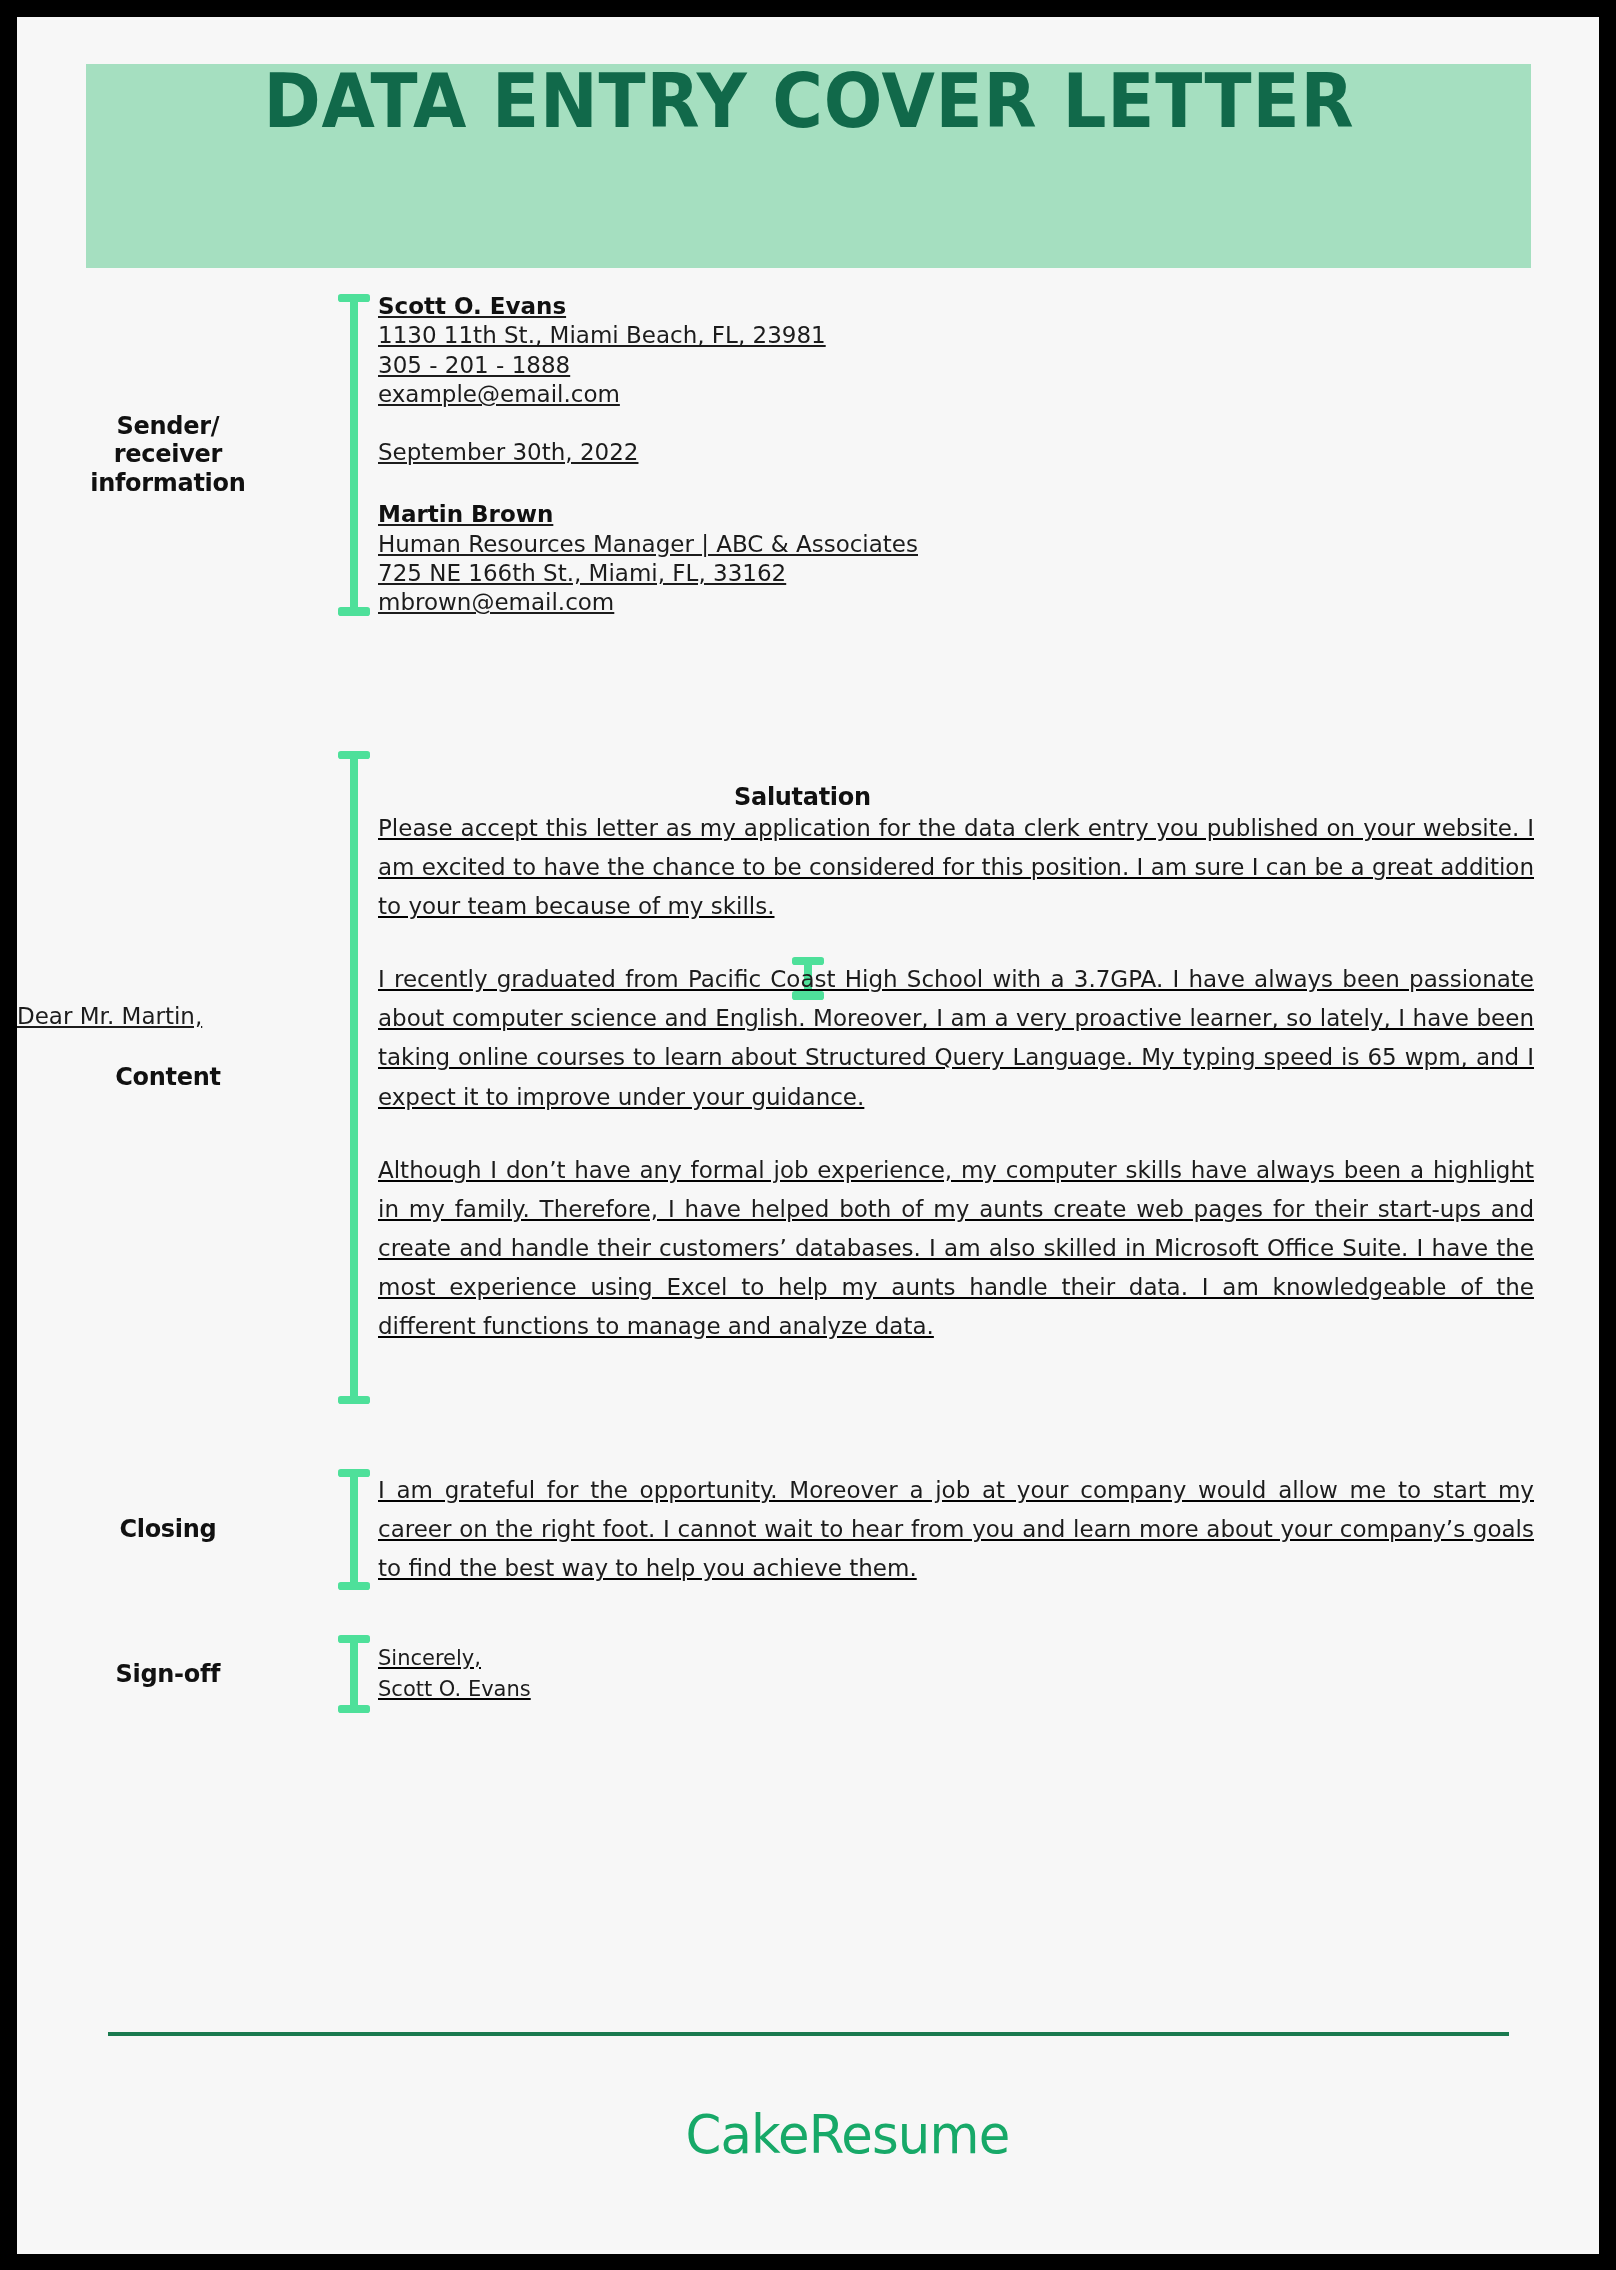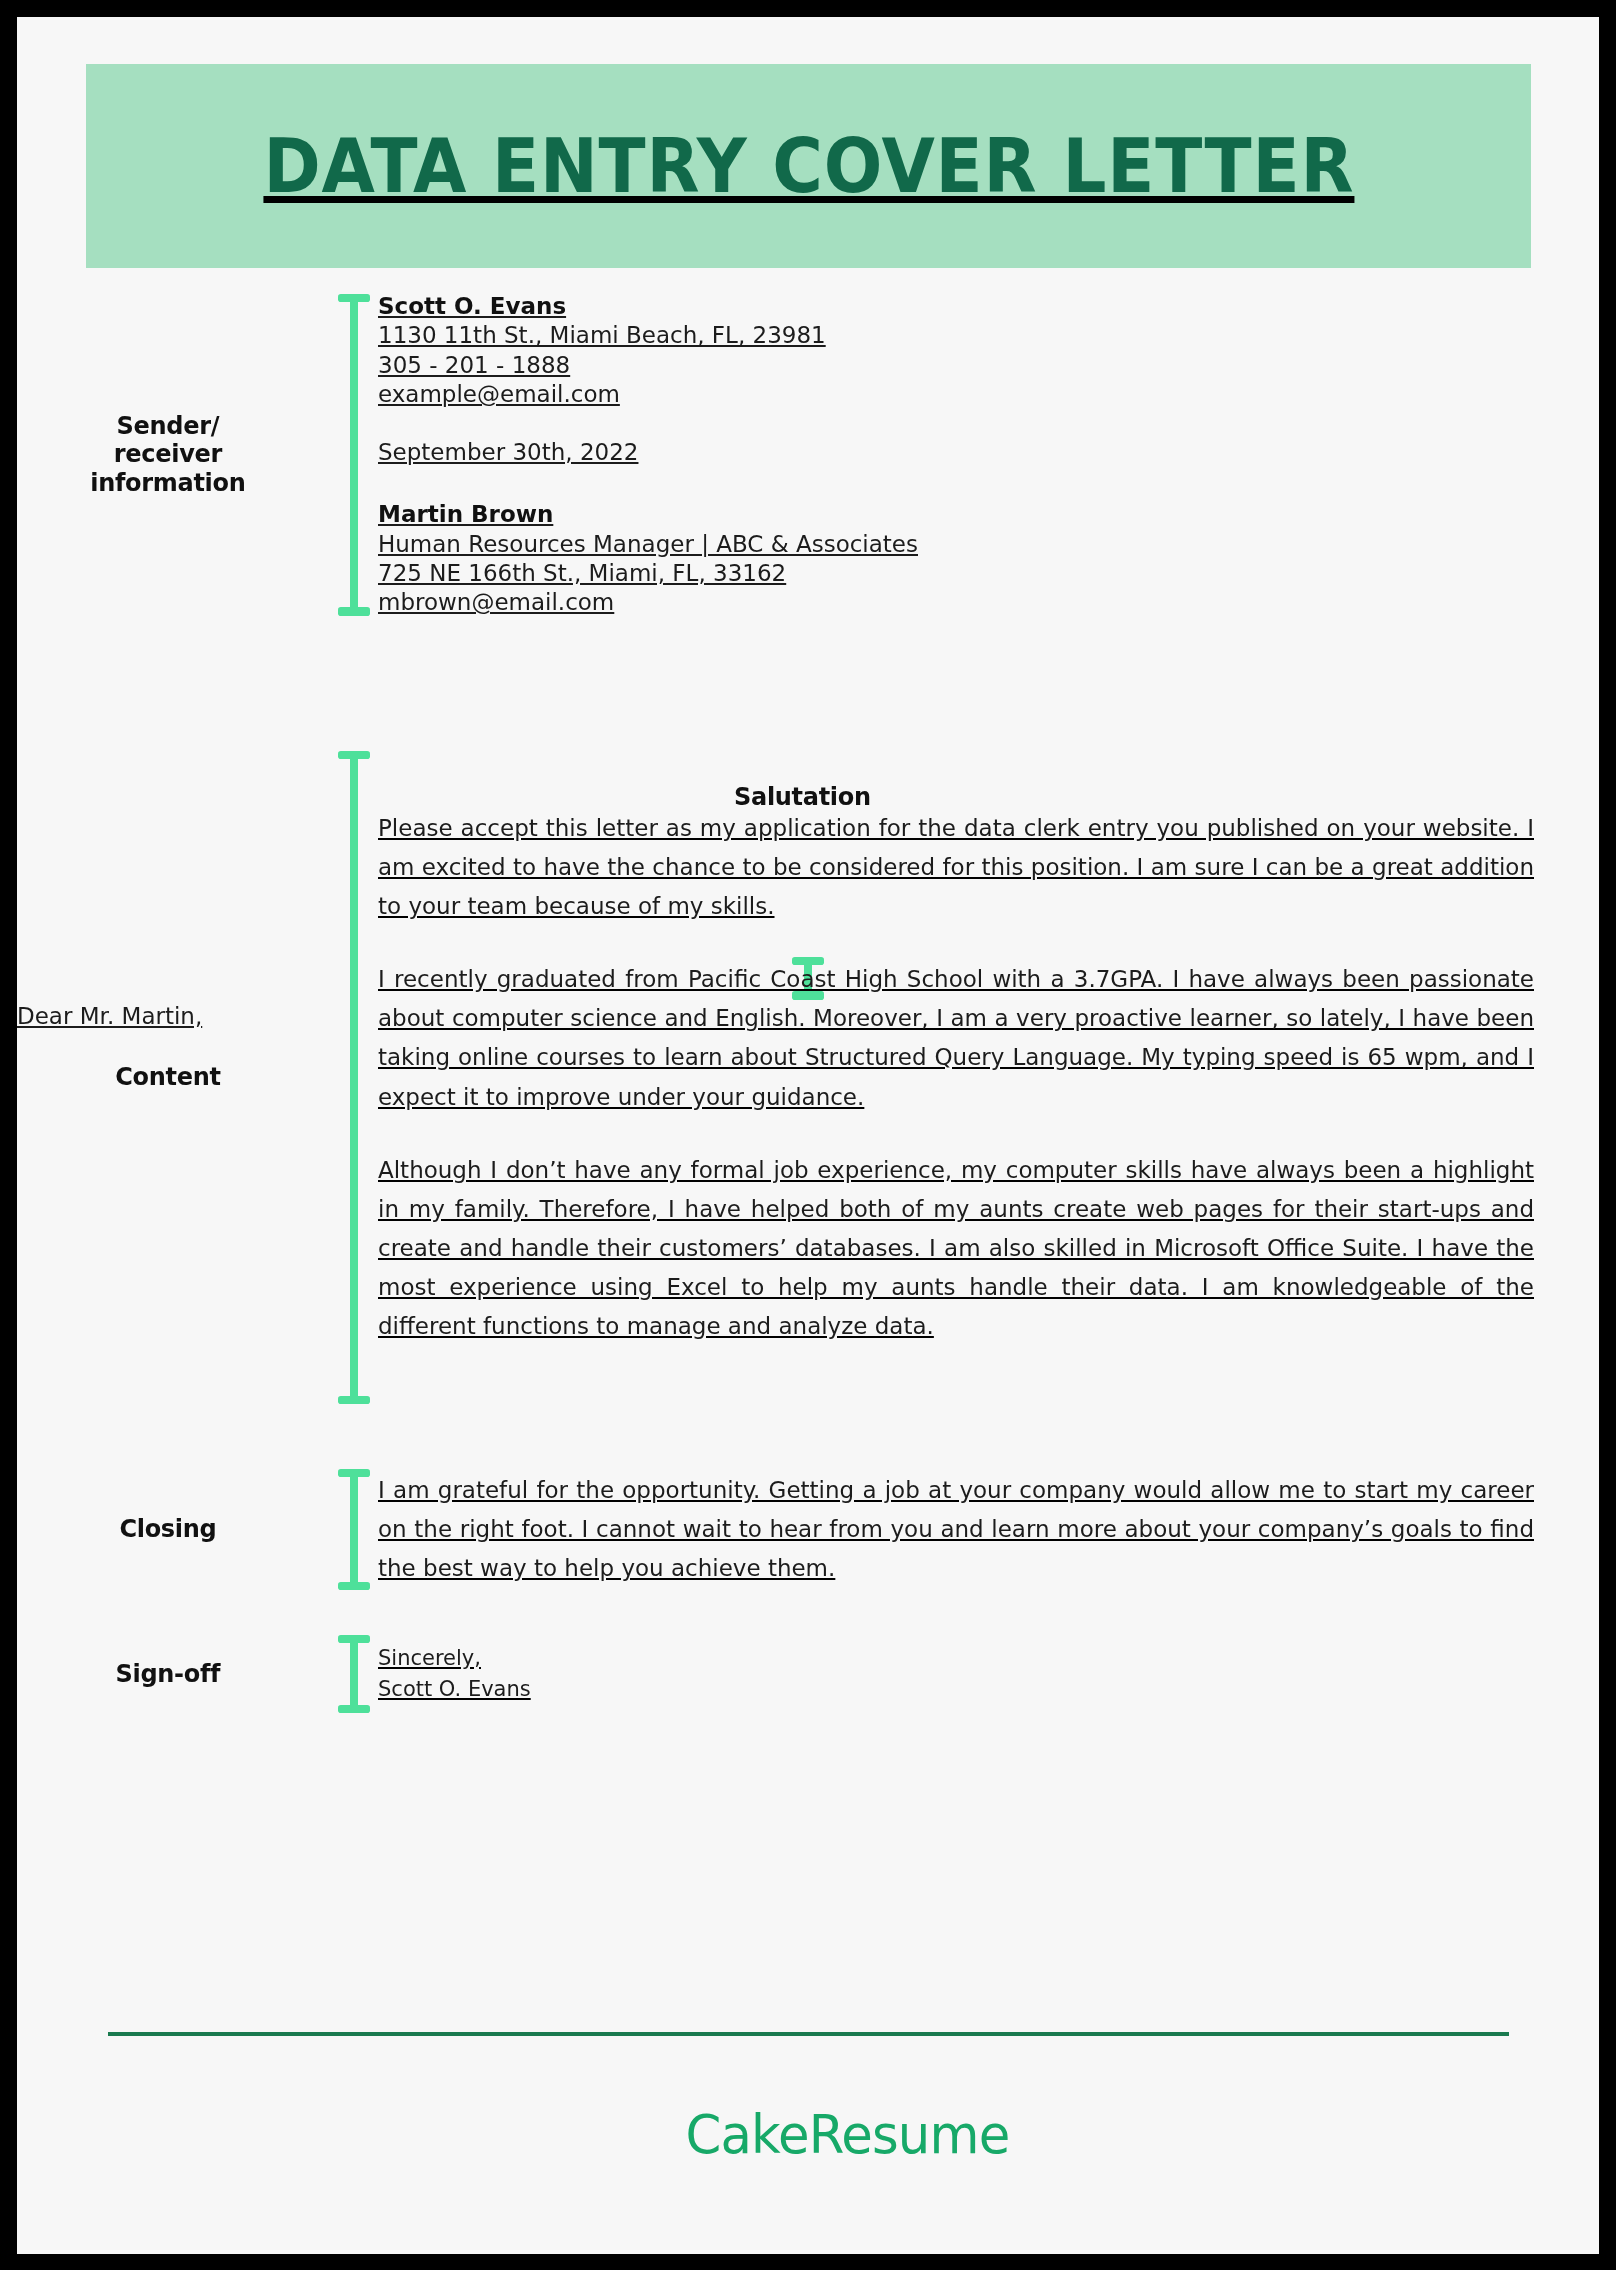--- a/index.html
+++ b/index.html
@@ -35,23 +35,21 @@
 
   
   .header-banner {
     position: absolute;
     left: 69px;
     top: 47px;
     width: 1445px;
     height: 204px;
     background: #a5dfc0;
     display: flex;
-    align-items: center;
     justify-content: center;
-    text-decoration: underline;
   }
   .header-title {
     font-family: "DejaVu Sans", sans-serif;
     font-weight: bold;
     font-size: 75px;
     letter-spacing: 0.9px;
     color: #11694a;
     transform: scaleX(0.92);
     white-space: nowrap;
     line-height: 1;
@@ -294,21 +292,21 @@
           <div class="section-label">Closing</div>
         </div>
         <div class="bracket-col">
           <div class="ibeam">
             <div class="cap"></div>
             <div class="stem"></div>
             <div class="cap"></div>
           </div>
         </div>
         <div class="content-col">
-          <p class="para">I am grateful for the opportunity. Getting a job at your company would allow me to start my career on the right foot. I cannot wait to hear from you and learn more about your company’s goals to find the best way to help you achieve them.</p>
+          <p class="para">I am grateful for the opportunity. Moreover a job at your company would allow me to start my career on the right foot. I cannot wait to hear from you and learn more about your company’s goals to find the best way to help you achieve them.</p>
         </div>
       </div>
 
       <div class="section-row row-signoff">
         <div class="label-col">
           <div class="section-label">Sign-off</div>
         </div>
         <div class="bracket-col">
           <div class="ibeam">
             <div class="cap"></div>

